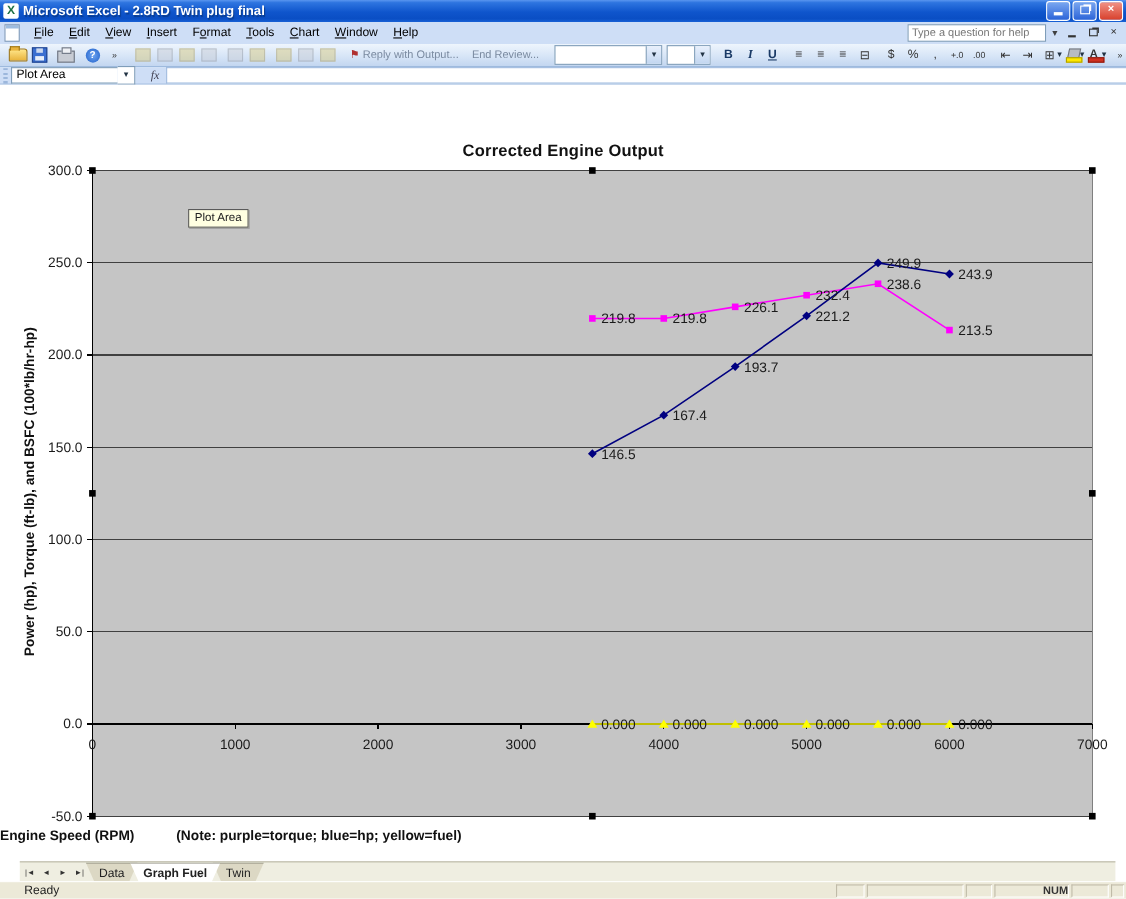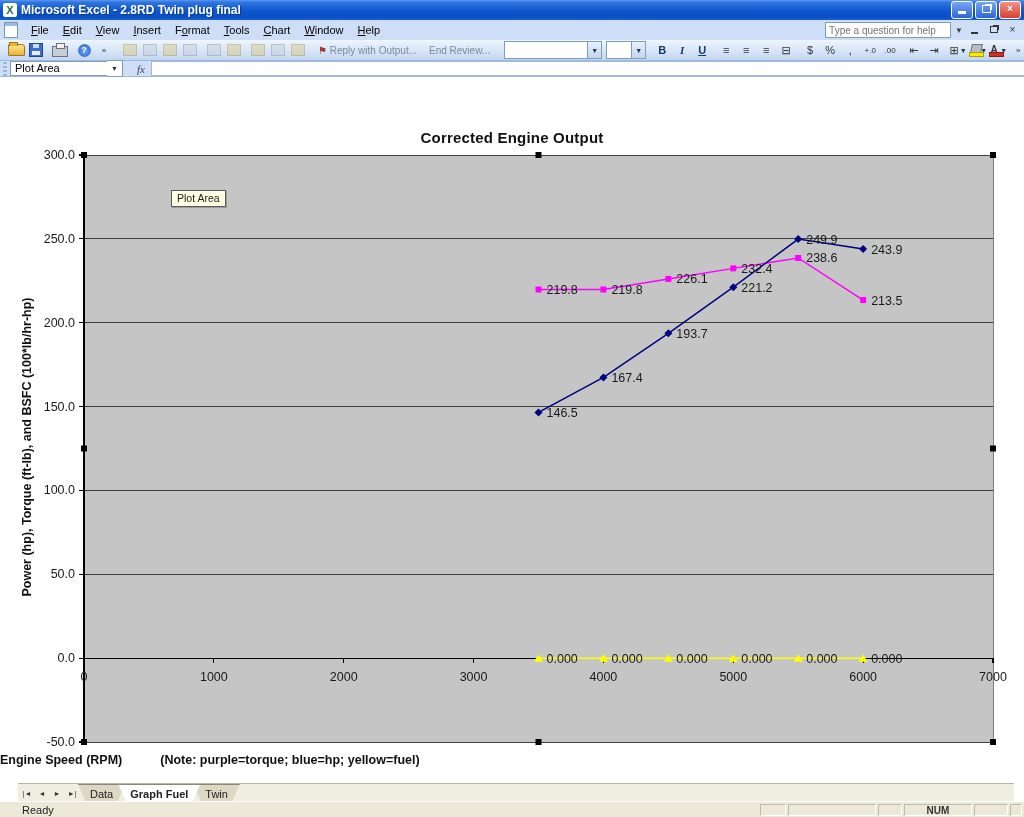--- a/index.html
+++ b/index.html
@@ -108,21 +108,21 @@
     background:#dcd8c4;clip-path:polygon(0 0,100% 0,calc(100% - 8px) 100%,8px 100%);
     border-top:1px solid #8a887a;line-height:15px;}
   .sheet-tab.active{background:#ffffff;font-weight:bold;z-index:2;}
 
   
   .statusbar{position:absolute;top:801px;left:0;width:1024px;height:16px;background:#ece9d8;
     border-top:1px solid #fff;display:flex;align-items:center;font-size:11px;color:#222;}
   .sb-left{padding-left:22px;}
   .sb-cells{margin-left:auto;display:flex;height:12px;margin-right:2px;}
   .sb-cell{border-left:1px solid #c0bba8;border-top:1px solid #c0bba8;border-right:1px solid #fff;
-    border-bottom:1px solid #fff;margin-left:2px;text-align:center;font-size:10px;line-height:12px;}
+    border-bottom:1px solid #fff;margin-left:2px;text-align:right;font-size:10px;line-height:12px;}
   .sb-cell.c0{width:24px;}.sb-cell.c1{width:86px;}.sb-cell.c2{width:22px;}
   .sb-cell.c3{width:66px;font-weight:bold;color:#333;}.sb-cell.c4{width:32px;}.sb-cell.c5{width:10px;}
 </style>
 </head>
 <body>
 
 <div id="app">
 
   <div class="titlebar">
     <span class="app-icon">X</span>

